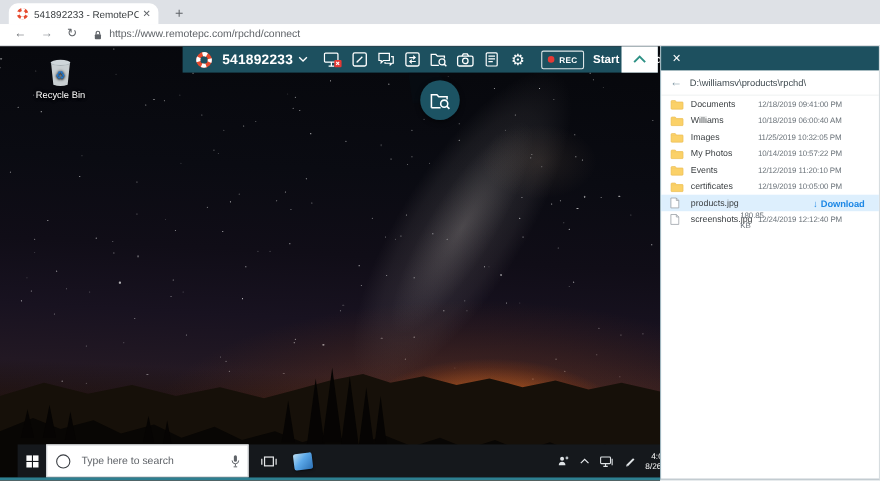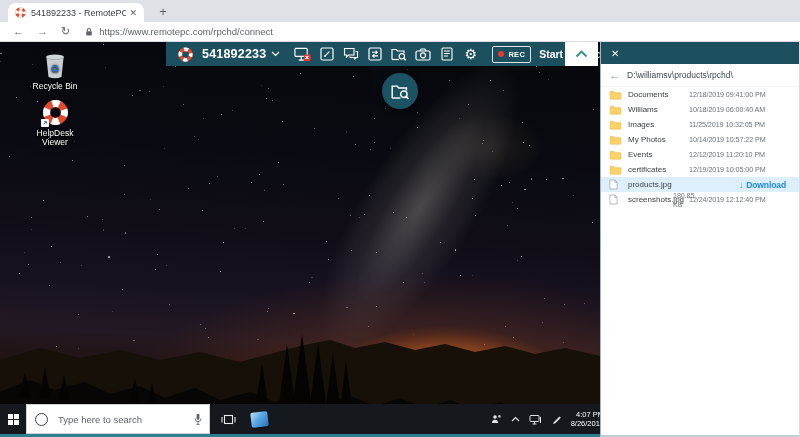--- a/index.html
+++ b/index.html
@@ -64,21 +64,21 @@
   .collapsebtn{position:absolute;right:0;top:0;width:33px;height:24px;background:#fff;
                display:flex;align-items:center;justify-content:center;}
   .dragtrail{position:absolute;left:366px;top:24px;width:52px;height:28px;z-index:41;
              background:rgba(6,16,22,.45);filter:blur(2px);
              clip-path:polygon(10% 0,62% 0,100% 100%,18% 100%);}
   .dragbadge{position:absolute;left:382px;top:31px;width:36px;height:36px;border-radius:50%;
              background:#1c5363;display:flex;align-items:center;justify-content:center;z-index:42;
              box-shadow:0 2px 5px rgba(0,0,0,.5);}
 
   
-  .taskbar{position:absolute;left:0;bottom:3px;width:632px;height:30px;background:#15181c;
+  .taskbar{position:absolute;left:16px;bottom:3px;width:632px;height:30px;background:#15181c;
            display:flex;align-items:center;z-index:30;justify-content:space-between;}
   .tealedge{position:absolute;left:0;bottom:0;width:600px;height:3px;background:#2e7f90;z-index:31;}
   .startbtn{width:26px;height:30px;display:flex;align-items:center;justify-content:center;}
   .wingrid{display:grid;grid-template-columns:5px 5px;grid-template-rows:5px 5px;gap:1px;}
   .wingrid i{background:#fdfdfd;display:block;}
   .searchbox{width:184px;height:30px;background:#fff;border:1px solid #cfd2d5;box-sizing:border-box;
              display:flex;align-items:center;}
   .cring{width:11px;height:11px;border:1.6px solid #3c4045;border-radius:50%;margin-left:8px;flex:none;}
   .searchinput{border:none;outline:none;background:transparent;font-size:9.5px;color:#3c4043;
                margin-left:8px;flex:1;min-width:0;font-family:inherit;}
@@ -352,34 +352,20 @@
         <span class="ic">
           <svg width="26" height="28" viewBox="0 0 24 28">
               <ellipse cx="12" cy="5" rx="9" ry="2.6" fill="#cfd6da"></ellipse>
               <path d="M3.5 6 L5.5 25 Q12 27.5 18.5 25 L20.5 6 Q12 9.2 3.5 6 Z" fill="#dfe5e8" opacity="0.9"></path>
               <path d="M3.5 6 Q12 9.2 20.5 6" fill="none" stroke="#aeb8bd" stroke-width="0.6"></path>
               <text x="12" y="20" font-size="10" text-anchor="middle" fill="#2277cc">♻</text>
             </svg>
         </span>
         <span>Recycle Bin</span>
       </div>
-      <div class="dicon" style="top:57px;">
-        <span class="ic">
-          <svg width="27" height="27" viewBox="0 0 20 20">
-              <circle cx="10" cy="10" r="6.6" fill="none" stroke="#e64a2e" stroke-width="5.2"></circle>
-              <circle cx="10" cy="10" r="6.6" fill="none" stroke="#fff" stroke-width="5.2" stroke-dasharray="5.2 5.2" stroke-dashoffset="2.6"></circle>
-            </svg>
-          <span class="shortcut">
-            <svg width="6" height="6" viewBox="0 0 8 8">
-                <path d="M2 6 L6 2 M3 2 H6 V5" stroke="#2277cc" stroke-width="1.2" fill="none"></path>
-              </svg>
-          </span>
-        </span>
-        <span>HelpDesk Viewer</span>
-      </div>
 
       <div class="taskbar">
         <div class="startbtn">
           <span class="wingrid">
               <i></i>
               <i></i>
               <i></i>
               <i></i>
             </span>
         </div>

